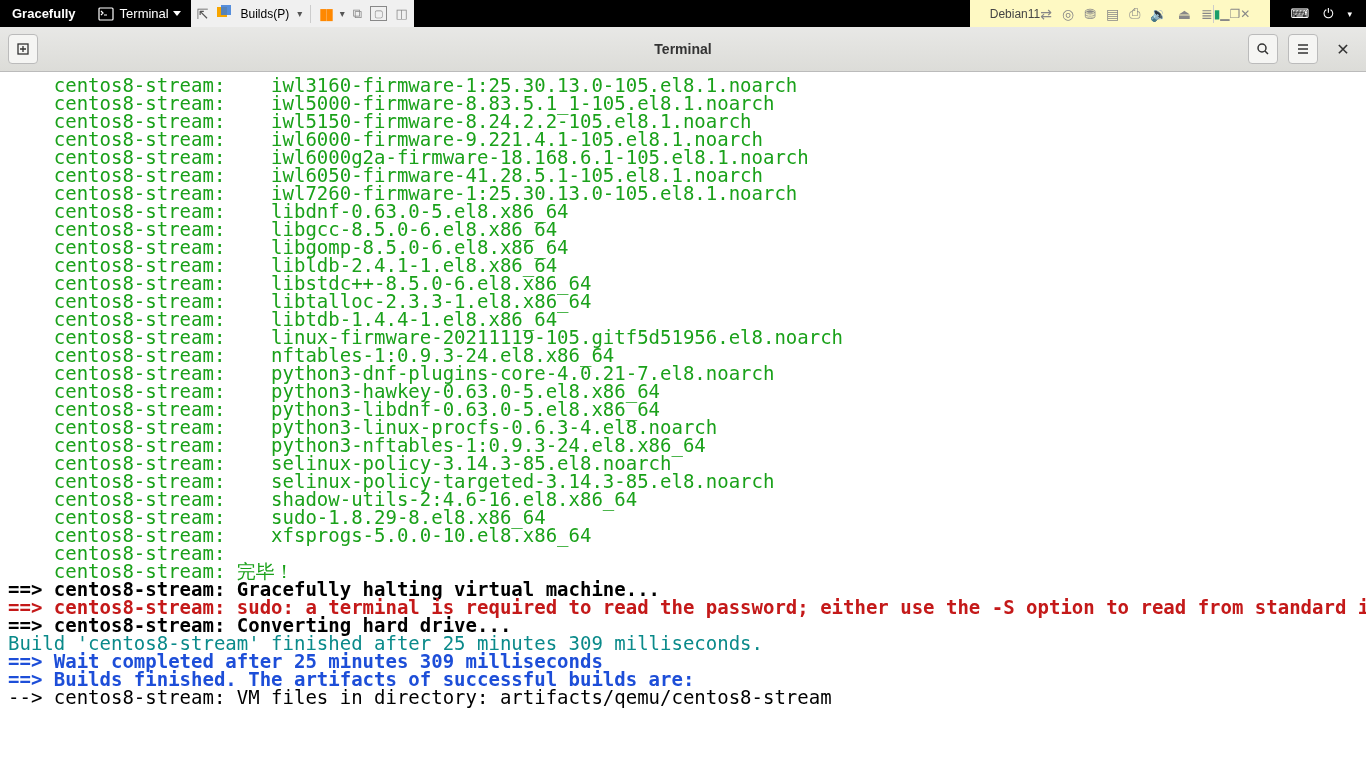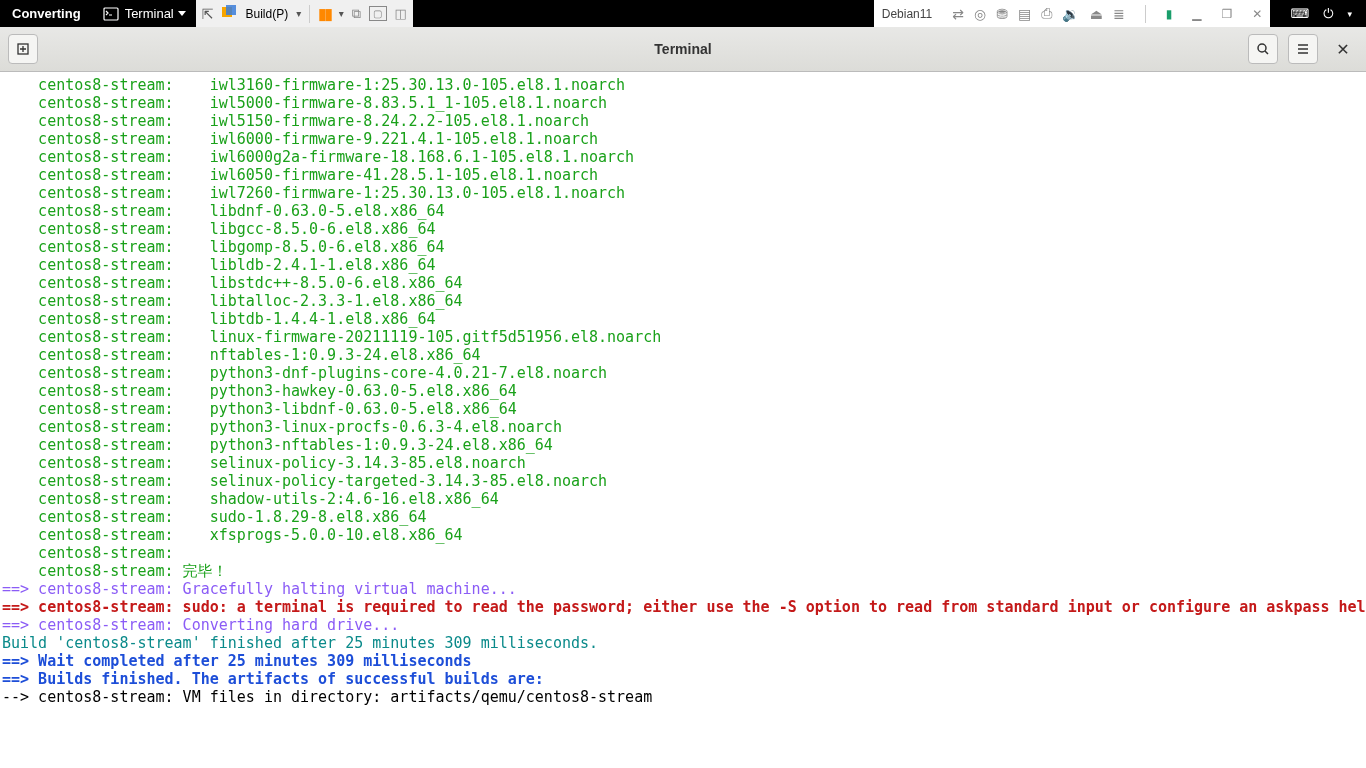--- a/index.html
+++ b/index.html
@@ -47,28 +47,28 @@
 }
 .top-bar .vm-controls .pause {
   color: #ff8800;
   font-weight: bold;
   letter-spacing: -2px;
   font-size: 15px;
 }
 .top-bar .vm-label {
   margin-left: auto;
   margin-right: 6px;
-  background: #ffffff;
+  background: #fef9c3;
   color: #444;
   height: 27px;
   display: flex;
   align-items: center;
-  padding: 0 8px;
+  padding: 0 20px;
   font-size: 12px;
-  gap: 20px;
+  gap: 0;
 }
 .top-bar .right-icons {
   display: flex;
   align-items: center;
   gap: 14px;
   padding: 0 14px;
 }
 .top-bar .right-icons span { font-size: 13px; }
 .window-bar {
   height: 45px;
@@ -111,31 +111,31 @@
   display: flex;
   align-items: center;
   justify-content: center;
   cursor: pointer;
   font-size: 16px;
   color: #333;
 }
 .terminal-body {
   height: calc(768px - 27px - 45px);
   background: #fff;
-  padding: 4px 2px;
+  padding: 4px 8px;
   font-family: "DejaVu Sans Mono", "Liberation Mono", monospace;
-  font-size: 15px;
+  font-size: 19px;
   line-height: 18px;
   white-space: pre;
   overflow: hidden;
   color: #000;
 }
 .terminal-body .line { white-space: pre; }
 .green { color: #1aa11a; }
-.green-bold { color: #8b5cf6; font-weight: normal; }
+.green-bold { color: #000000; font-weight: bold; }
 .red-bold { color: #c41919; font-weight: bold; }
 .black-bold { font-weight: bold; color: #1d4ed8; }
 .teal-bold { color: #0a8a8a; font-weight: normal; }
 .dropdown-caret {
   width: 0; height: 0;
   border-left: 4px solid transparent;
   border-right: 4px solid transparent;
   border-top: 5px solid #fff;
   display: inline-block;
   margin-left: 4px;
@@ -145,39 +145,39 @@
   display: flex;
   gap: 10px;
   align-items: center;
 }
 .tray-icons span { color: #888; font-size: 14px; }
 </style>
 </head>
 <body>
 
 <div class="top-bar">
-  <div class="activities">Converting</div>
+  <div class="activities">Gracefully</div>
   <div class="terminal-menu">
     <svg width="16" height="16" viewBox="0 0 16 16">
       <rect x="1" y="2" width="14" height="12" rx="1" fill="none" stroke="#fff" stroke-width="1.2"></rect>
       <path d="M3 5l2 2-2 2M6 9h3" stroke="#fff" stroke-width="1.2" fill="none"></path>
     </svg>
     <span>Terminal</span>
     <span class="dropdown-caret"></span>
   </div>
 
   <div class="vm-controls">
     <span class="pin">⇱</span>
     <span>
       <svg width="16" height="16" viewBox="0 0 16 16">
           <rect x="1" y="3" width="10" height="10" fill="#f7a500"></rect>
           <rect x="5" y="1" width="10" height="10" fill="#3b7dd8" opacity="0.85"></rect>
         </svg>
     </span>
-    <span>Build(P)</span>
+    <span>Builds(P)</span>
     <span style="color:#555;font-size:10px;">▾</span>
     <span class="sep"></span>
     <span class="pause">▮▮</span>
     <span style="color:#555;font-size:10px;">▾</span>
     <span class="gray-icon">⧉</span>
     <span class="gray-icon" style="border:1px solid #888;padding:1px 3px;font-size:10px;">▢</span>
     <span class="gray-icon">◫</span>
   </div>
 
   <div class="vm-label">

